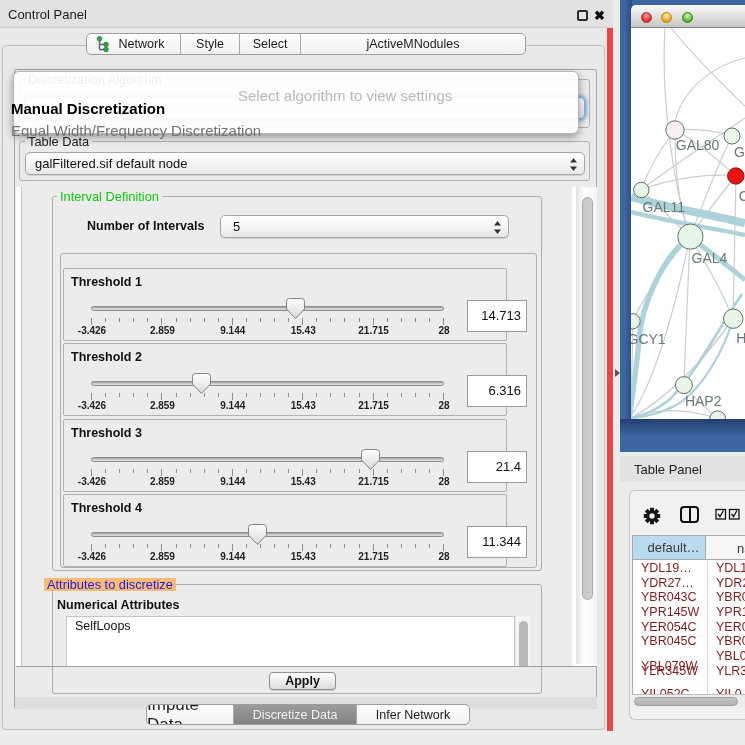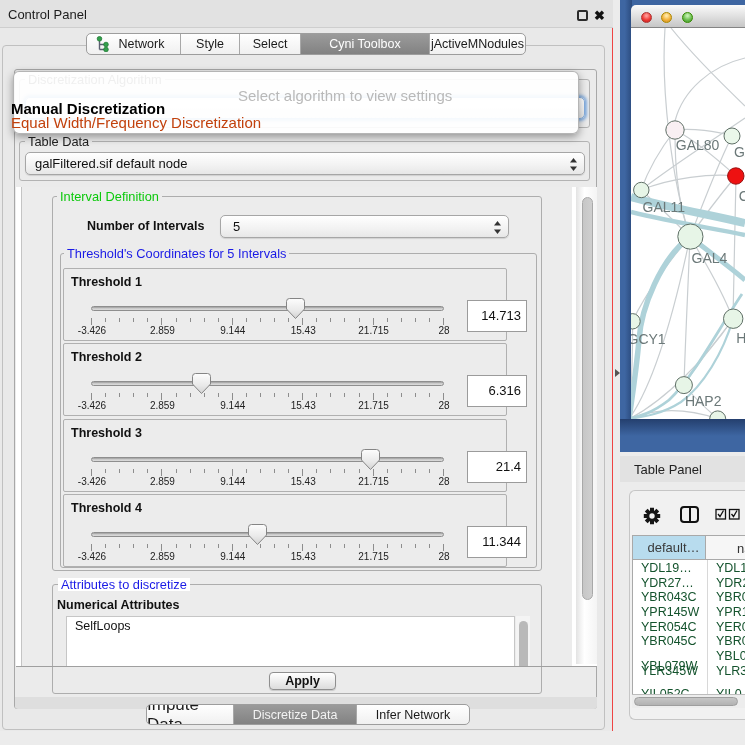--- a/index.html
+++ b/index.html
@@ -6,41 +6,40 @@
 .a{position:absolute}
 .grp{position:absolute;border:1px solid #b3b3b3;border-radius:3px}
 .gtitle{position:absolute;background:#ebebeb;padding:0 3px;font-size:12.8px;line-height:13px}
 .combo{position:absolute;border:1px solid #a6a6a6;border-radius:5px;background:linear-gradient(#ffffff,#f2f2f2 60%,#e7e7e7);box-shadow:0 1px 1px rgba(0,0,0,.12);font-size:13px;color:#111}
 .rowbox{position:absolute;left:63px;width:444px;border:1px solid #b0b0b0;border-radius:2px;background:#ececec}
 .rlab{position:absolute;left:7px;top:6px;font-weight:bold;font-size:12.5px;color:#111}
 .track{position:absolute;left:27px;top:37px;width:353px;height:5px;border-radius:3px;border:1px solid #8e8e8e;background:linear-gradient(#9c9c9c,#cfcfcf 55%,#dcdcdc)}
 .thumb{position:absolute;top:28px;width:21px;height:23px}
 .vfield{position:absolute;left:403px;top:31px;width:60px;height:32px;background:#fff;border:1px solid #9b9b9b;font-size:13px;color:#111;text-align:right;line-height:30px;padding-right:5px}
 .ticks{position:absolute;left:27px;top:49px;width:353px;height:8px}
-.tlabs{position:absolute;left:0;top:56px;width:469px;height:12px;font-size:10px;font-weight:normal;color:#222}
+.tlabs{position:absolute;left:0;top:56px;width:469px;height:12px;font-size:10px;font-weight:bold;color:#222}
 .tl{position:absolute;transform:translateX(-50%);white-space:nowrap}
 .litem{height:18.4px;line-height:18.4px;font-size:12.5px;color:#111;padding-left:8px}
-.trow{position:absolute;height:14.65px;line-height:14.65px;font-size:12.5px;color:#14532d;white-space:nowrap}
+.trow{position:absolute;height:14.65px;line-height:14.65px;font-size:12.5px;color:#7f1d1d;white-space:nowrap}
 </style></head>
 <body>
 
-<div class="a" style="left:0;top:0;width:613px;height:731px;background:#e9e9e9;border-right:1px solid #ef4444">
+<div class="a" style="left:0;top:0;width:613px;height:731px;background:#e9e9e9;border-right:6px solid #ef4444">
 
   <div class="a" style="left:0;top:0;width:613px;height:28px;background:#e2e2e2;border-bottom:1px solid #cecece"></div>
   <div class="a" style="left:8px;top:7px;font-size:13px;color:#1c1c1c">Control Panel</div>
   <div class="a" style="left:577px;top:10px;width:11px;height:11px;border:2px solid #2b2b2b;border-radius:2px"></div>
   <div class="a" style="left:594px;top:8px;font-size:13px;font-weight:bold;color:#111">✖</div>
 
   <div class="a" style="left:2px;top:45px;width:603px;height:685px;border:1px solid #c0c0c0;border-radius:4px;background:#e9e9e9"></div>
 
   <div class="a" style="left:86px;top:33px;width:440px;height:22px;border:1px solid #9d9d9d;border-radius:5px;background:linear-gradient(#ffffff,#f0f0f0);overflow:hidden;display:flex">
     <div style="width:94px;border-right:1px solid #a8a8a8;display:flex;align-items:center;justify-content:center;font-size:12.5px;color:#1a1a1a;padding-left:16px">Network</div>
     <div style="width:59px;border-right:1px solid #a8a8a8;display:flex;align-items:center;justify-content:center;font-size:12.5px;color:#1a1a1a">Style</div>
     <div style="width:61px;border-right:1px solid #a8a8a8;display:flex;align-items:center;justify-content:center;font-size:12.5px;color:#1a1a1a">Select</div>
-    <div style="width:129px;border-right:1px solid #a8a8a8;display:flex;align-items:center;justify-content:center;font-size:12.5px;color:#fff;background:linear-gradient(#9b9b9b,#828282)">Cyni Toolbox</div>
     <div style="flex:1;display:flex;align-items:center;justify-content:center;font-size:12.5px;color:#1a1a1a">jActiveMNodules</div>
   </div>
 
   <svg class="a" style="left:96px;top:36px" width="15" height="16" viewBox="0 0 15 16">
     <path d="M3.5,3 V13.5 M3.5,8.5 H9.5 M3.5,13.5 H9.5" stroke="#5a6070" stroke-width="1.4" fill="none"></path>
     <circle cx="3.5" cy="2.8" r="2.3" fill="#33a04c" stroke="#1e7a33" stroke-width="0.8"></circle>
     <circle cx="10" cy="8.5" r="2.3" fill="#33a04c" stroke="#1e7a33" stroke-width="0.8"></circle>
     <circle cx="10" cy="13.5" r="2.3" fill="#33a04c" stroke="#1e7a33" stroke-width="0.8"></circle>
   </svg>
 
@@ -70,21 +69,20 @@
 
   <div class="a" style="left:87px;top:219px;font-size:12.5px;font-weight:bold;color:#111">Number of Intervals</div>
   <div class="combo" style="left:220px;top:215px;width:289px;height:23px;line-height:22px"><span style="padding-left:12px">5</span>
     <svg style="position:absolute;right:6px;top:5px" width="9" height="13" viewBox="0 0 9 13">
         <path d="M4.5,0 L8,4.5 H1 Z" fill="#333"></path>
         <path d="M4.5,13 L1,8.5 H8 Z" fill="#333"></path>
       </svg>
   </div>
 
   <div class="grp" style="left:60px;top:253px;width:477px;height:315px;border-color:#adadad"></div>
-  <div class="gtitle" style="left:64px;top:247px;color:#1a1ae6;background:#ececec">Threshold's Coordinates for 5 Intervals</div>
 
   <div class="rowbox" style="top:267.5px;height:73px">
     <div class="rlab">Threshold 1</div>
     <div class="track"></div>
     <svg class="thumb" style="left:220.7px" width="21" height="23" viewBox="0 0 21 23">
       <defs>
           <linearGradient id="tg1" x1="0" y1="0" x2="0" y2="1">
             <stop offset="0" stop-color="#fdfdfd"></stop>
             <stop offset=".6" stop-color="#e9e9e9"></stop>
             <stop offset="1" stop-color="#d2d2d2"></stop>
@@ -278,21 +276,21 @@
         <div class="tl" style="left:98.4px">2.859</div>
         <div class="tl" style="left:168.8px">9.144</div>
         <div class="tl" style="left:239.2px">15.43</div>
         <div class="tl" style="left:309.6px">21.715</div>
         <div class="tl" style="left:380.0px">28</div>
       </div>
     <div class="vfield">11.344</div>
   </div>
 
   <div class="grp" style="left:52px;top:584px;width:490px;height:110px;border-color:#adadad"></div>
-  <div class="gtitle" style="left:58px;top:578px;color:#1a1ae6;background:#ffffff">Attributes to discretize</div>
+  <div class="gtitle" style="left:44px;top:578px;color:#1a1ae6;background:#fdba74">Attributes to discretize</div>
   <div class="a" style="left:57px;top:598px;font-size:12.5px;font-weight:bold;color:#111">Numerical Attributes</div>
   <div class="a" style="left:66px;top:616px;width:449px;height:50px;background:#fff;border:1px solid #c6c6c6;border-bottom:none;overflow:hidden">
     <div class="litem">SelfLoops</div>
   </div>
   <div class="a" style="left:516px;top:616px;width:14px;height:50px;background:#f4f4f4"></div>
   <div class="a" style="left:519px;top:621px;width:9px;height:46px;background:#b9b9b9;border-radius:5px 5px 0 0"></div>
   <div class="a" style="left:16px;top:666px;width:581px;height:1px;background:#9f9f9f"></div>
 
   <div class="a" style="left:269px;top:672px;width:67px;height:18px;border:1px solid #8f8f8f;border-radius:4px;background:linear-gradient(#ffffff,#ececec 55%,#dcdcdc);text-align:center;font-size:12.5px;font-weight:bold;line-height:17px;color:#111;box-shadow:0 1px 1px rgba(0,0,0,.15)">Apply</div>
 
@@ -300,21 +298,21 @@
 
   <div class="a" style="left:146px;top:704px;width:324px;height:21px;border:1px solid #9d9d9d;border-radius:5px;background:linear-gradient(#ffffff,#f0f0f0);overflow:hidden;display:flex">
     <div style="width:87px;border-right:1px solid #a8a8a8;display:flex;align-items:center;justify-content:center;font-size:17px;color:#1a1a1a">Impute Data</div>
     <div style="width:123px;border-right:1px solid #a8a8a8;display:flex;align-items:center;justify-content:center;font-size:12.5px;color:#f3f3f3;background:linear-gradient(#9b9b9b,#828282)">Discretize Data</div>
     <div style="flex:1;display:flex;align-items:center;justify-content:center;font-size:12.5px;color:#1a1a1a">Infer Network</div>
   </div>
 
   <div class="a" style="left:13px;top:71px;width:566px;height:63px;background:rgba(255,255,255,.92);border:1px solid rgba(120,120,120,.55);border-radius:6px;box-shadow:0 3px 9px rgba(0,0,0,.38)"></div>
   <div class="a" style="left:238px;top:86.5px;font-size:15px;color:#b9b9b9">Select algorithm to view settings</div>
   <div class="a" style="left:11px;top:100px;font-size:15px;font-weight:bold;color:#000">Manual Discretization</div>
-  <div class="a" style="left:11px;top:114px;font-size:15px;color:#c2410c">Equal Width/Frequency Discretization</div>
+  <div class="a" style="left:11px;top:122px;font-size:15px;color:#737373">Equal Width/Frequency Discretization</div>
 </div>
 
 <div class="a" style="left:615px;top:369px;width:0;height:0;border-top:4px solid transparent;border-bottom:4px solid transparent;border-left:5px solid #555"></div>
 
 <div class="a" style="left:620px;top:0;width:125px;height:452px;background:#3e66a2"></div>
 <div class="a" style="left:620px;top:0;width:12px;height:419px;background:linear-gradient(90deg,#3e66a2 40%,#2b4b7e)"></div>
 <div class="a" style="left:620px;top:419px;width:125px;height:17px;background:linear-gradient(#243f6e,#3e66a2)"></div>
 
 <div class="a" style="left:631px;top:5px;width:114px;height:23px;background:linear-gradient(#fbfbfb,#c6c6c6);border-radius:5px 0 0 0;border-bottom:1px solid #848484"></div>
 <div class="a" style="left:641px;top:12px;width:11px;height:11px;border-radius:50%;background:radial-gradient(circle at 50% 30%,#ff9a96 8%,#ee3b36 55%,#c41b17);border:0.5px solid #a33"></div>

